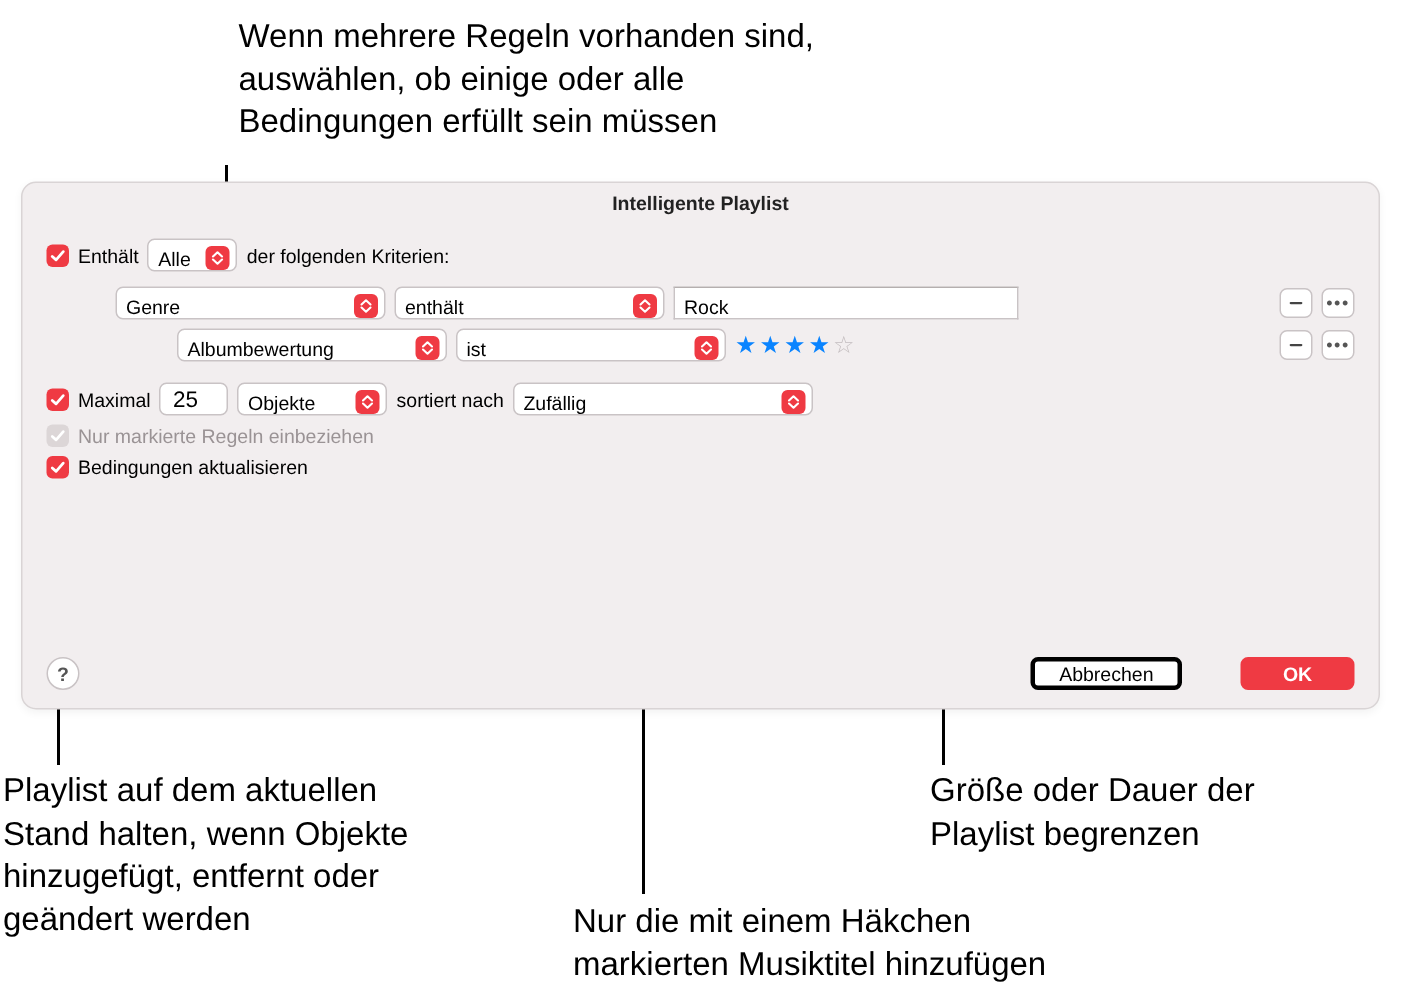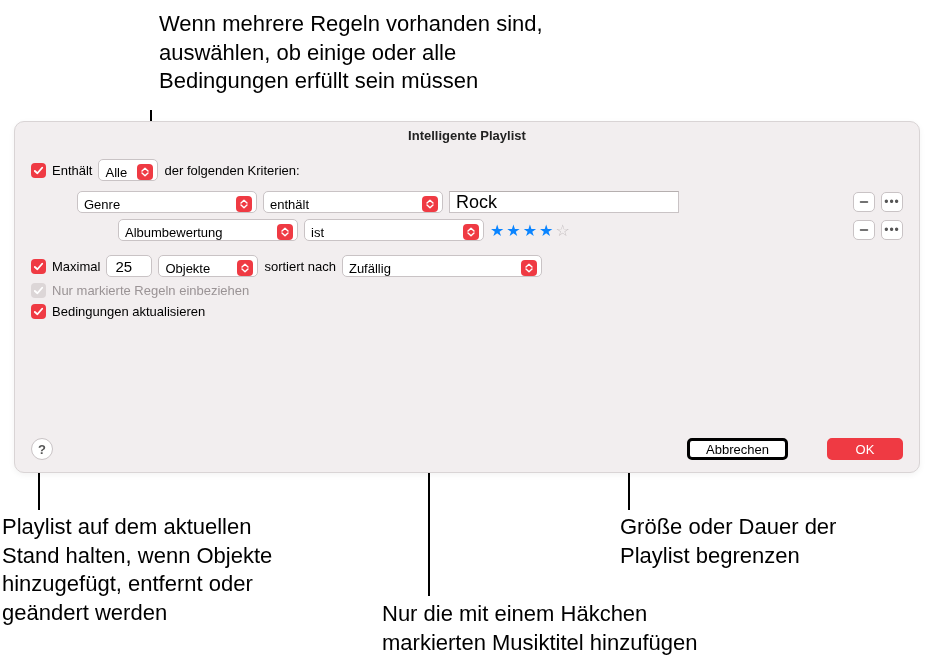--- a/index.html
+++ b/index.html
@@ -96,22 +96,22 @@
   .textinput input {
     border:none; outline:none; width:100%; font-size:15px; background:transparent;
   }
   .textfield-wide {
     width: 230px;
     height: 22px;
     border: 1px solid #c9c3c5;
     border-top-color: #b5afaf;
     background: #fff;
     padding: 0 6px;
-    display:inline-flex; align-items:flex-start;
-    font-size:18px;
+    display:inline-flex; align-items:flex-end;
+    font-size:13px;
   }
 
   .round-btn {
     width: 22px; height: 20px;
     border: 1px solid #c9c3c5;
     border-radius: 5px;
     background: #fff;
     display:inline-flex; align-items:center; justify-content:center;
     flex-shrink:0;
   }
@@ -135,21 +135,21 @@
     font-size:13px;
     border: 3px solid #000000;
     background: #fff;
     min-width: 76px;
     margin-left: 29px;
   }
   .btn.primary {
     background: #ef3a43;
     border-color: #ef3a43;
     color: #fff;
-    font-weight:400;
+    font-weight:700;
   }
   .help-btn {
     position:absolute;
     left:16px; bottom:12px;
     width:22px; height:22px;
     border:1px solid #c9c3c5;
     border-radius:50%;
     background:#fff;
     display:flex; align-items:center; justify-content:center;
     color:#555;

